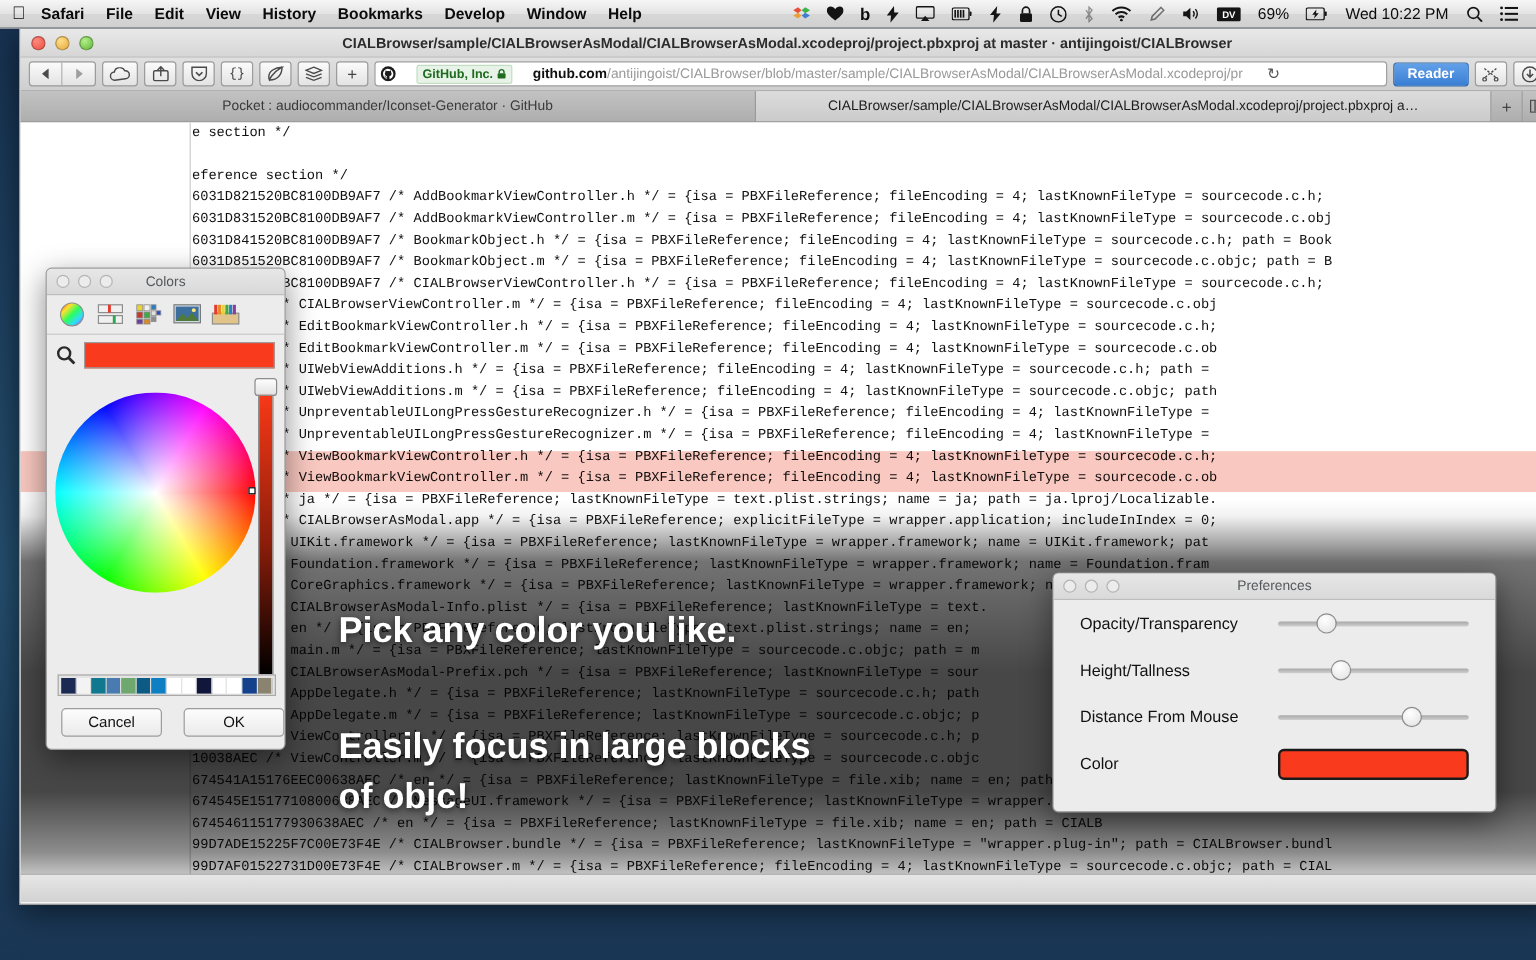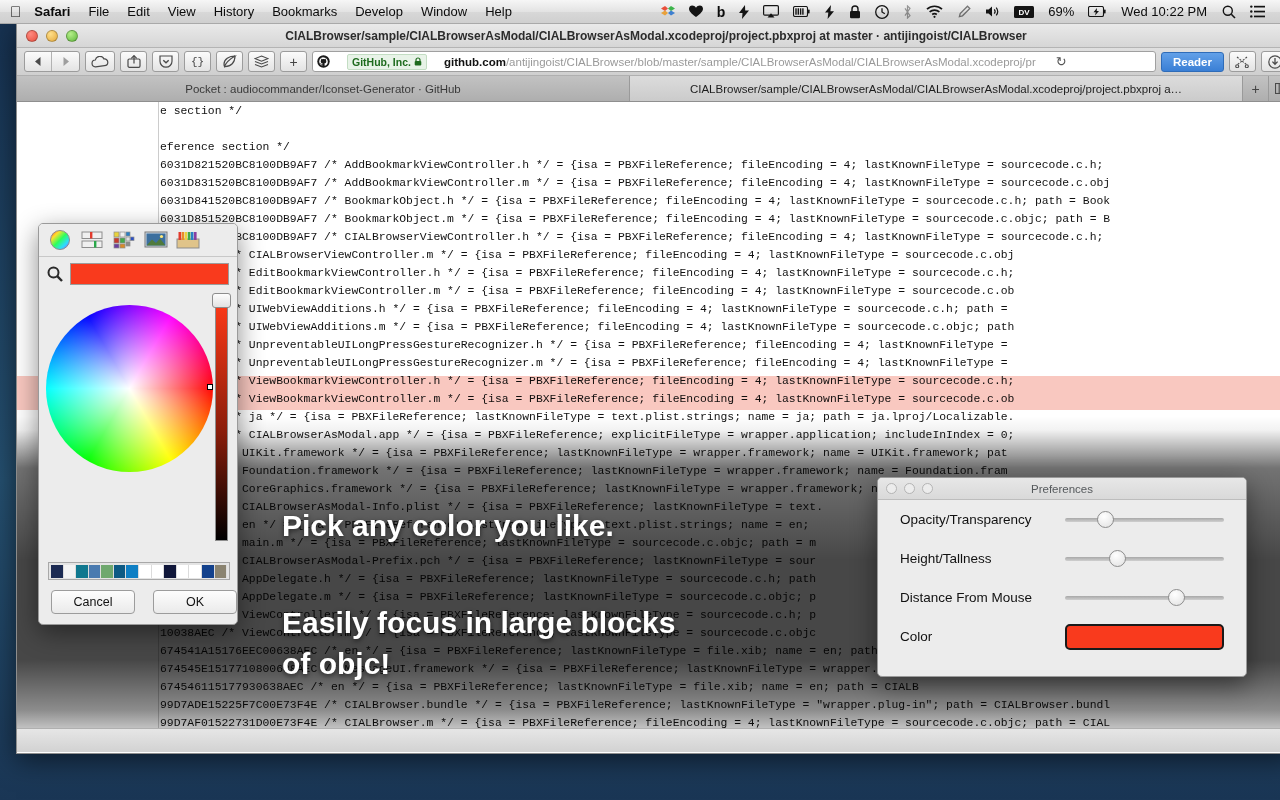--- a/index.html
+++ b/index.html
@@ -27,21 +27,21 @@
   
   #menubar {
     position:absolute; top:0; left:0; width:1280px; height:24px;
     background: linear-gradient(180deg,#f6f6f6 0%, #e3e3e3 50%, #d8d8d8 51%, #cfcfcf 100%);
     border-bottom:1px solid #a9a9a9;
     display:flex; align-items:center;
     font-size:13px; color:#0b0b0b;
     z-index:100;
   }
   #menubar .apple { margin-left:10px; margin-right:4px; font-size:15px; line-height:1; }
-  #menubar .m { padding:0 9px; line-height:24px; white-space:nowrap; }
+  #menubar .m { padding:0 9px; line-height:24px; white-space:nowrap;font-weight:bold; }
   #menubar .m.bold { font-weight:bold; }
   #menubar .right { margin-left:auto; display:flex; align-items:center; padding-right:8px; }
   #menubar .right .si { padding:0 7px; font-size:13px; line-height:24px; display:flex; align-items:center; }
   #menubar .clock { padding:0 8px; font-size:13px; }
 
   svg.ic { display:block; }
 
   
   #safari {
     position:absolute; left:16px; top:24px; width:1280px; height:730px;
@@ -543,20 +543,28 @@
       <div>Pick any color you like.</div>
       <div class="l2">Easily focus in large blocks</div>
       <div>of objc!</div>
     </div>
 
     <div id="statusbar"></div>
   </div>
 </div>
 
 <div id="colorpanel">
+  <div id="cp-title">
+    <div class="cp-tl">
+      <div class="cp-dot"></div>
+      <div class="cp-dot"></div>
+      <div class="cp-dot"></div>
+    </div>
+    <div id="cp-titletext">Colors</div>
+  </div>
 
   <div id="cp-toolbar">
     <div class="titem">
       <svg class="ic" width="22" height="22" viewBox="0 0 22 22">
           <defs>
             <linearGradient id="cw1" x1="0" y1="0" x2="1" y2="1">
               <stop offset="0" stop-color="#ff2d2d"></stop>
               <stop offset=".25" stop-color="#ffe02d"></stop>
               <stop offset=".5" stop-color="#2dff5c"></stop>
               <stop offset=".75" stop-color="#2ddcff"></stop>

